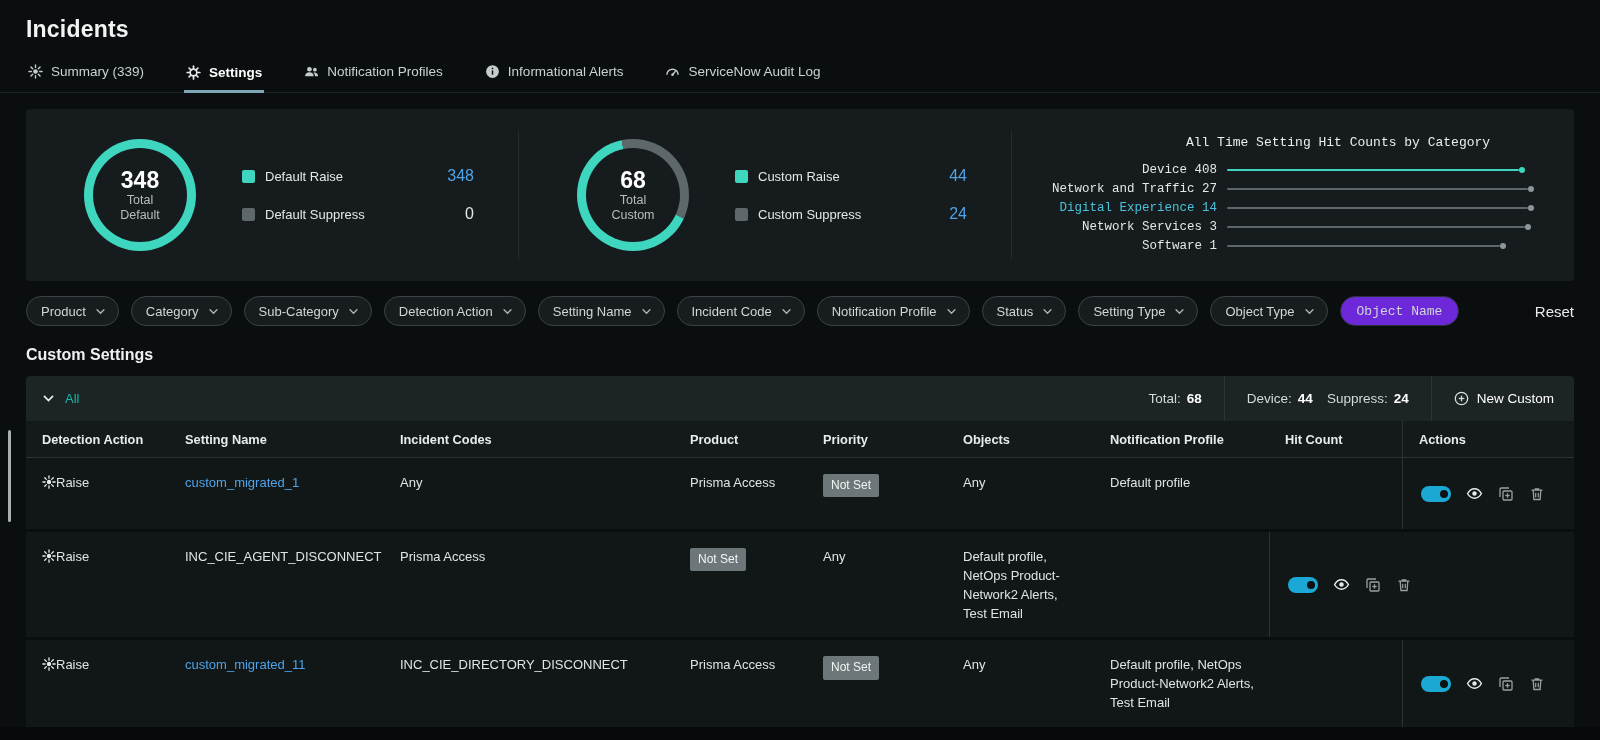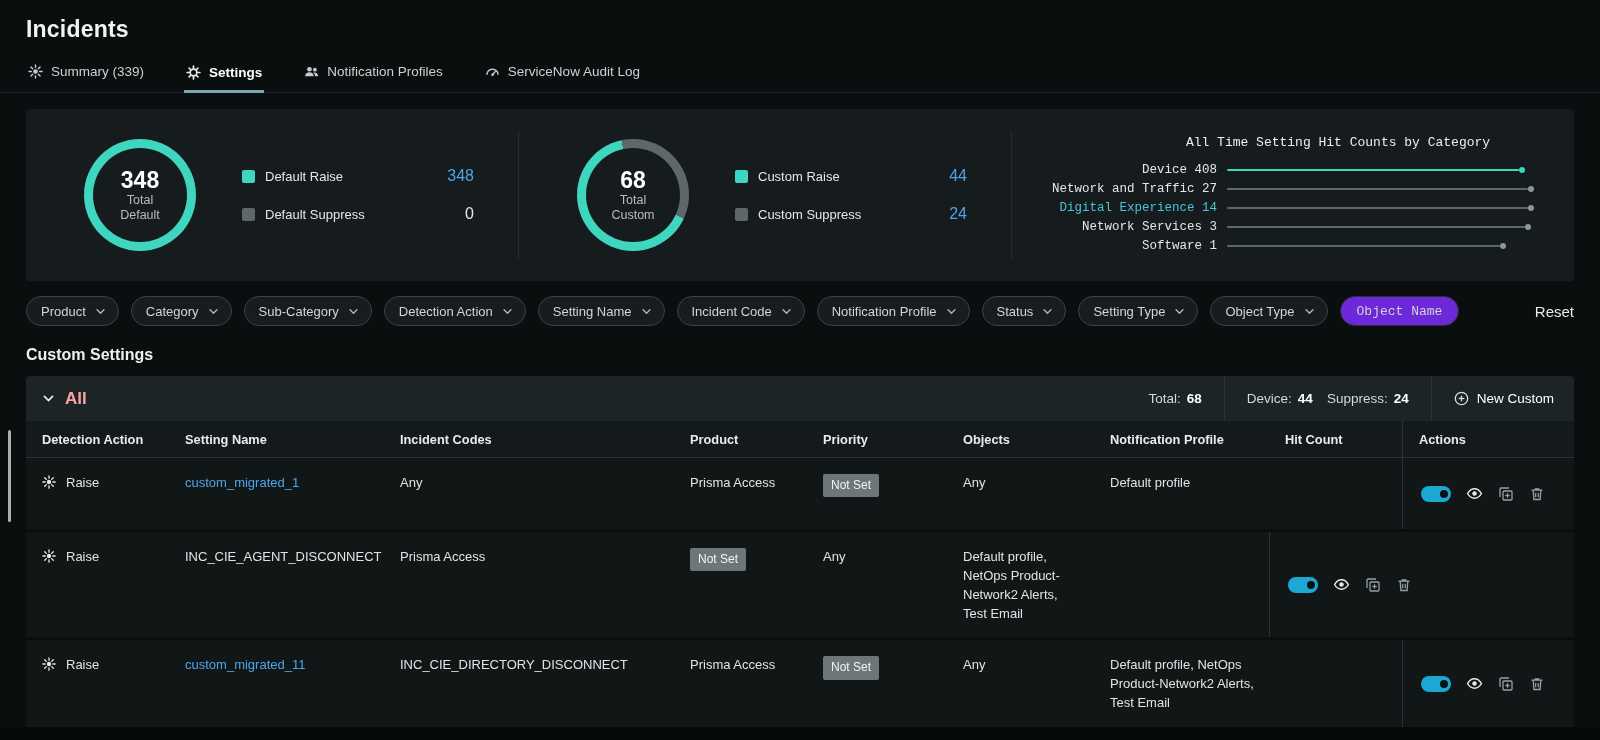--- a/index.html
+++ b/index.html
@@ -54,37 +54,37 @@
   .reset { margin-left:auto; font-size:15px; color:#E8EBEC; cursor:pointer; }
 
   
   .sec-title { margin:20px 26px 0; font-size:16px; font-weight:600; color:#EEF0F1; }
 
   
   .tbl { margin:12px 26px 0; }
   .grp { background:#1D2426; border-radius:4px 4px 0 0; height:45px; display:flex; align-items:center; padding-left:16px; }
   .grp-left { display:flex; align-items:center; gap:10px; cursor:pointer; }
   .grp-left svg { width:13px; height:13px; color:#E8EBEC; }
-  .grp-label { font-size:17px; font-weight:700; color:#fca5a5; }
+  .grp-label { font-size:13px; font-weight:400; color:#14b8a6; }
   .grp-right { margin-left:auto; display:flex; align-items:center; height:100%; }
   .sum-cell { padding:0 22px; font-size:13.5px; color:#D4D9DA; display:flex; gap:14px; height:100%; align-items:center; }
   .sum-pair { display:flex; gap:6px; }
   .sum-pair b { color:#FFFFFF; font-weight:600; }
   .grp-div { width:1px; height:100%; background:#2E3537; }
   .new-custom { display:flex; align-items:center; gap:8px; padding:0 20px 0 22px; height:100%; color:#FFFFFF; font-size:13.5px; cursor:pointer; }
   .new-custom svg { width:15px; height:15px; color:#D8DCDD; }
 
   .tgrid { display:grid; grid-template-columns:143px 215px 290px 133px 140px 147px 175px 133px 1fr; }
   .thead { background:#141A1C; height:37px; border-bottom:1px solid #2C3335; }
   .th { display:flex; align-items:center; padding-left:16px; font-size:12.8px; font-weight:700; color:#E8EBEC; height:100%; }
   .th.actions-col { border-left:1px solid #2C3335; }
 
   .trow { background:#111617; border-bottom:3px solid #0B0E0F; min-height:74px; }
   .td { padding:16px 10px 14px 16px; font-size:13px; color:#E0E4E5; line-height:1.45; }
-  .td.da { display:flex; gap:10px; align-items:flex-start; }
+  .td.da { display:flex; align-items:flex-start; }
   .td.da svg { width:14px; height:14px; color:#E8EBEC; margin-top:1px; flex:0 0 auto; }
   .link { color:#4EA4E9; cursor:pointer; }
   .badge { display:inline-block; background:#6D777A; color:#F2F4F4; font-size:12px; padding:3px 8px; border-radius:2px; }
   .td.actions-col { border-left:1px solid #2C3335; display:flex; align-items:center; gap:15px; padding:0 0 0 18px; }
   .toggle { width:30px; height:16px; border-radius:8px; background:#1BA8D4; position:relative; cursor:pointer; flex:0 0 auto; }
   .toggle .knob { position:absolute; right:3px; top:4px; width:8px; height:8px; border-radius:50%; background:#0C1112; }
   .act-ico { cursor:pointer; display:flex; }
   .act-ico.eye svg { width:17px; height:17px; color:#E8EBEC; }
   .act-ico.gray svg { width:16px; height:16px; color:#99A1A3; }
 
@@ -135,20 +135,28 @@
     <svg viewBox="0 0 16 16" fill="currentColor">
         <circle cx="5.8" cy="5.6" r="2.5"></circle>
         <path d="M1.2 13c0-2.6 2.1-4.1 4.6-4.1s4.6 1.5 4.6 4.1z"></path>
         <circle cx="11.6" cy="6.1" r="2"></circle>
         <path d="M11.2 9.1c2.1 0 3.8 1.4 3.8 3.9h-3.2c-.2-1.6-.9-2.9-2-3.6.4-.2.9-.3 1.4-.3z"></path>
       </svg>
     <span>Notification Profiles</span>
   </div>
   <div class="tab">
     <svg viewBox="0 0 16 16">
+        <circle cx="8" cy="8" r="6.8" fill="currentColor"></circle>
+        <rect x="7.2" y="6.9" width="1.6" height="4.5" fill="#0B0E0F"></rect>
+        <rect x="7.2" y="4" width="1.6" height="1.6" fill="#0B0E0F"></rect>
+      </svg>
+    <span>Informational Alerts</span>
+  </div>
+  <div class="tab">
+    <svg viewBox="0 0 16 16">
         <path d="M2 11.5a6 6 0 0 1 12 0" fill="none" stroke="currentColor" stroke-width="1.6"></path>
         <line x1="8" y1="11.5" x2="11.2" y2="7.6" stroke="currentColor" stroke-width="1.6"></line>
         <circle cx="8" cy="11.5" r="1.4" fill="currentColor"></circle>
       </svg>
     <span>ServiceNow Audit Log</span>
   </div>
 </div>
 
 <div class="dash">
 

